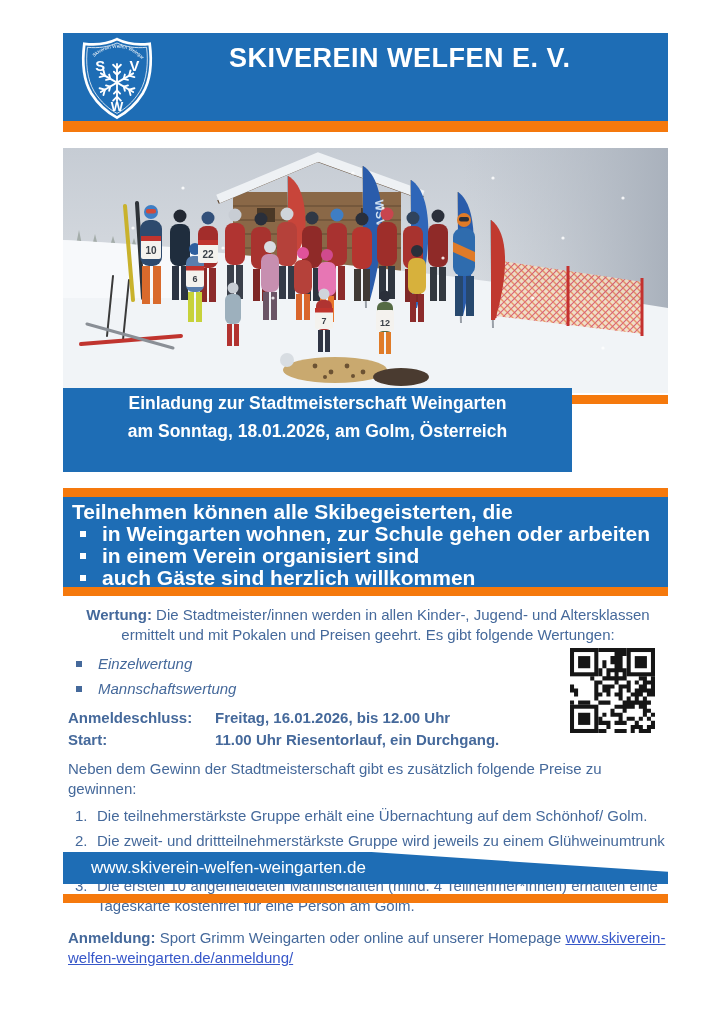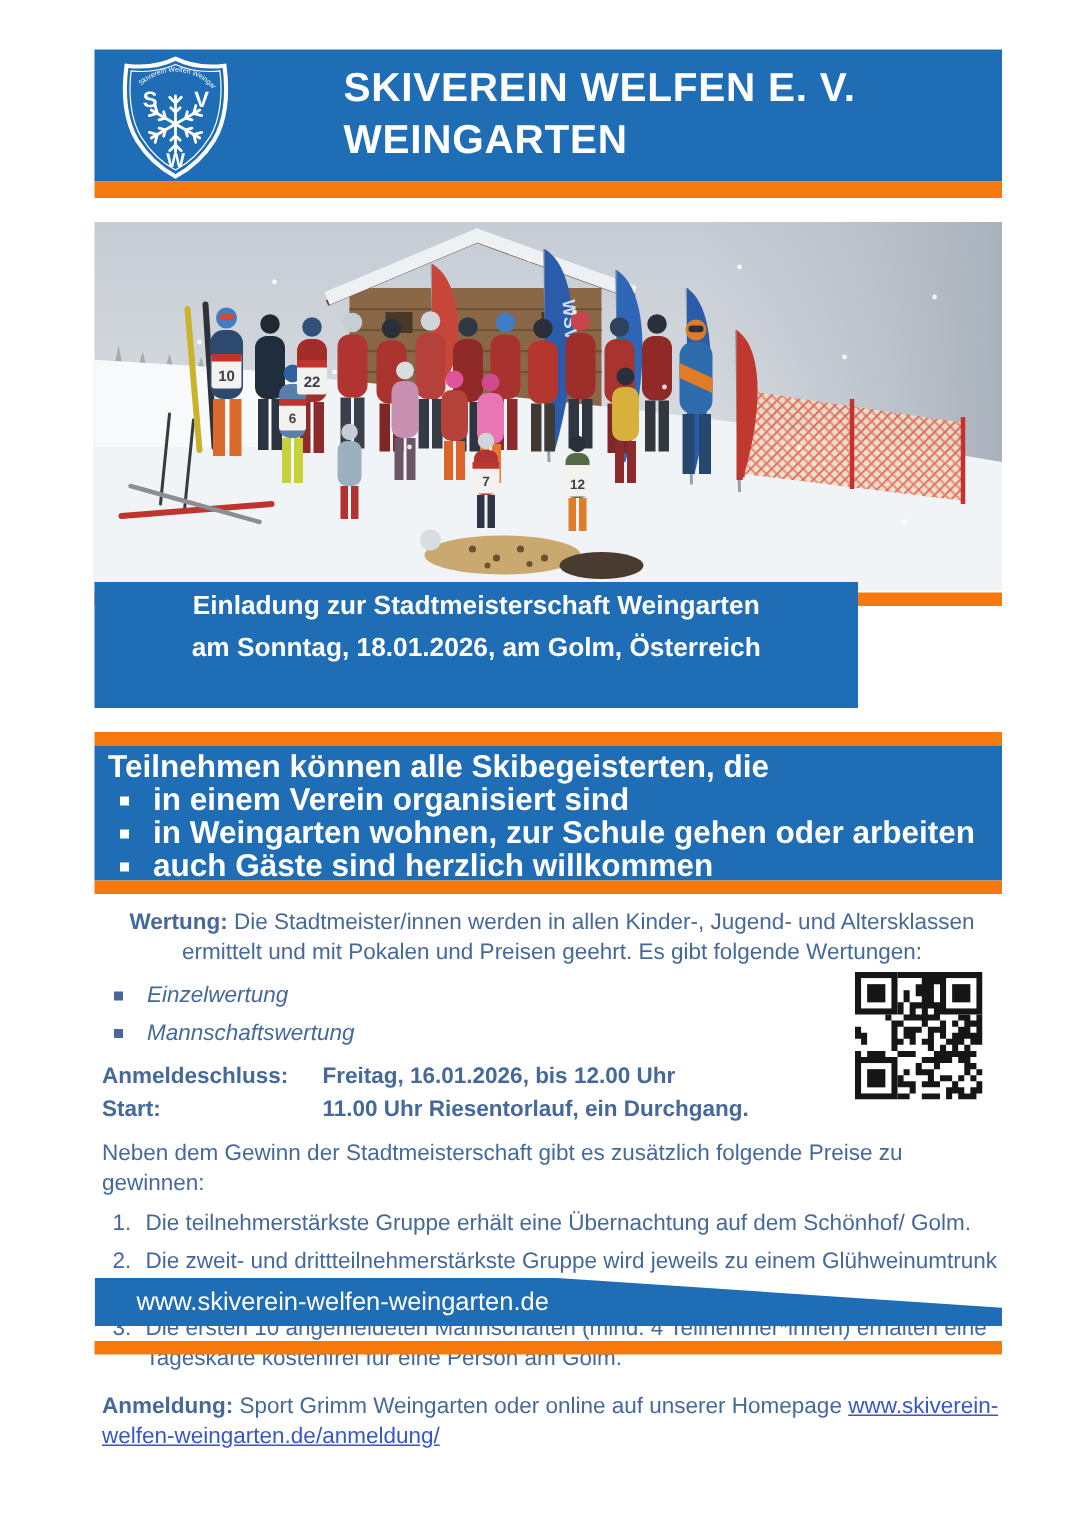--- a/index.html
+++ b/index.html
@@ -76,21 +76,20 @@
           <use href="#spoke" transform="rotate(60 50 60)"></use>
           <use href="#spoke" transform="rotate(120 50 60)"></use>
           <use href="#spoke" transform="rotate(180 50 60)"></use>
           <use href="#spoke" transform="rotate(240 50 60)"></use>
           <use href="#spoke" transform="rotate(300 50 60)"></use>
         </g>
       </svg>
     </div>
     <div class="header-title">
       <div>SKIVEREIN WELFEN E. V.</div>
-      <div>WEINGARTEN</div>
     </div>
   </div>
   <div class="abs orange-bar" style="left:63px;top:121px;width:605px;height:11px;"></div>
 
   <div class="abs photo-box">
     <svg viewBox="0 0 605 245" width="605" height="245" preserveAspectRatio="none">
       <defs>
         <linearGradient id="sky" x1="0" y1="0" x2="0" y2="1">
           <stop offset="0" stop-color="#c6ccd4"></stop>
             <stop offset="1" stop-color="#e4e7ea"></stop>
@@ -367,25 +366,25 @@
   <div class="abs invitation">
     <div>Einladung zur Stadtmeisterschaft Weingarten</div>
     <div>am Sonntag, 18.01.2026, am Golm, Österreich</div>
   </div>
   <div class="abs orange-bar" style="left:63px;top:488px;width:605px;height:9px;"></div>
   <div class="abs participation">
     <div>Teilnehmen können alle Skibegeisterten, die</div>
     <ul>
       <li>
           <span class="sq"></span>
+          <span>in Weingarten wohnen, zur Schule gehen oder arbeiten</span>
+        </li>
+      <li>
+          <span class="sq"></span>
           <span>in einem Verein organisiert sind</span>
-        </li>
-      <li>
-          <span class="sq"></span>
-          <span>in Weingarten wohnen, zur Schule gehen oder arbeiten</span>
         </li>
       <li>
           <span class="sq"></span>
           <span>auch Gäste sind herzlich willkommen</span>
         </li>
     </ul>
   </div>
   <div class="abs orange-bar" style="left:63px;top:587px;width:605px;height:9px;"></div>
 
   <div class="abs main-text">

